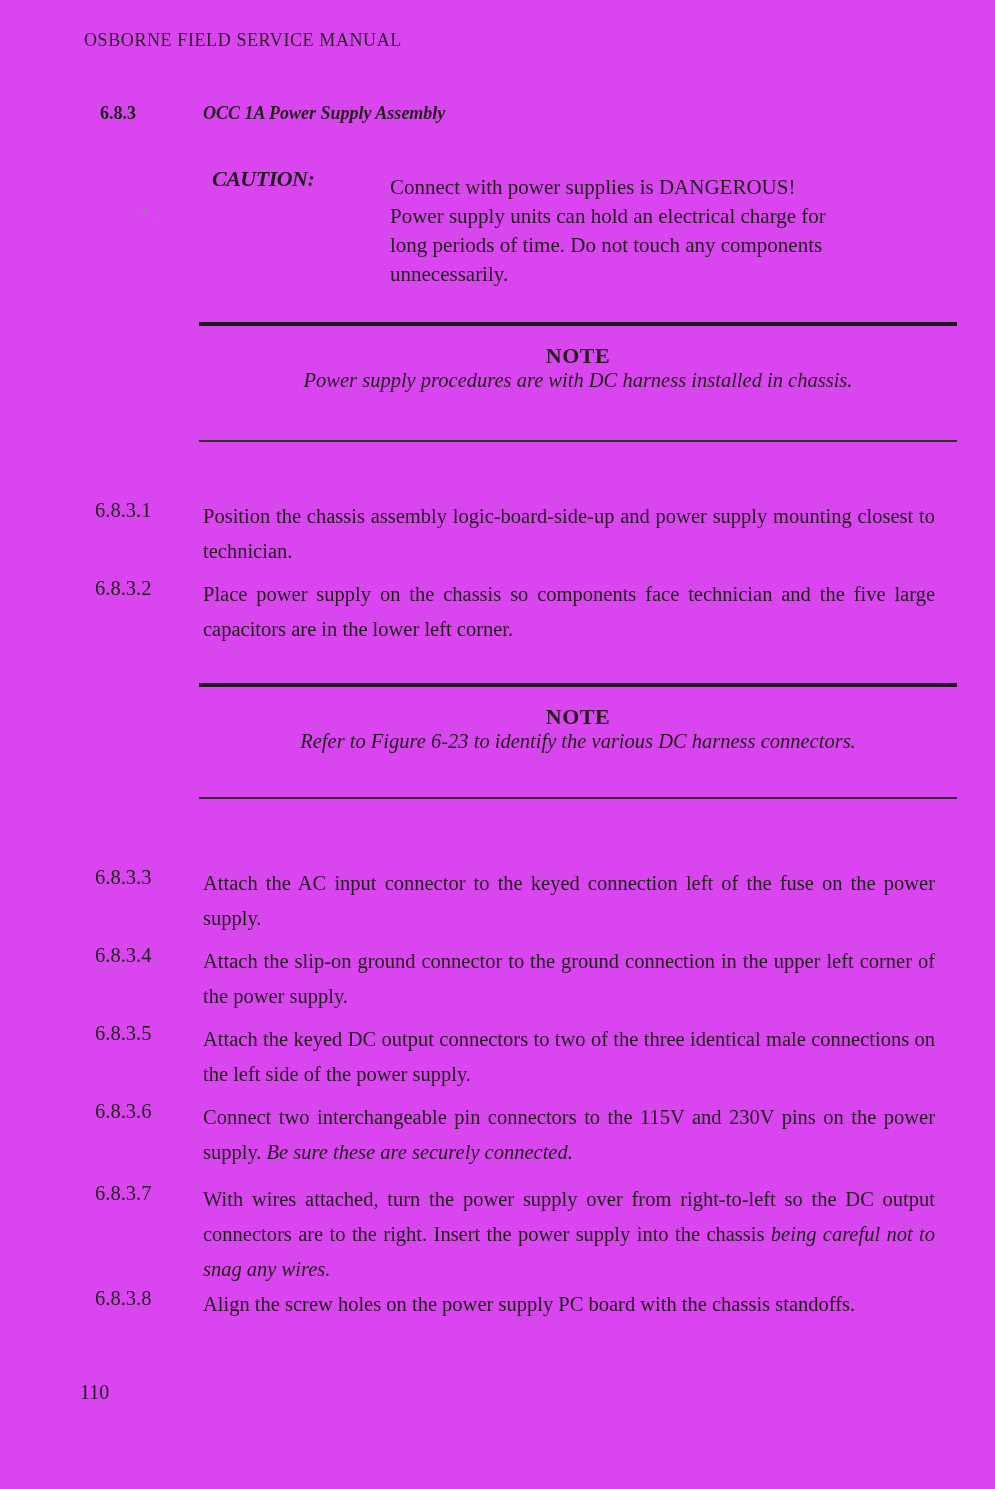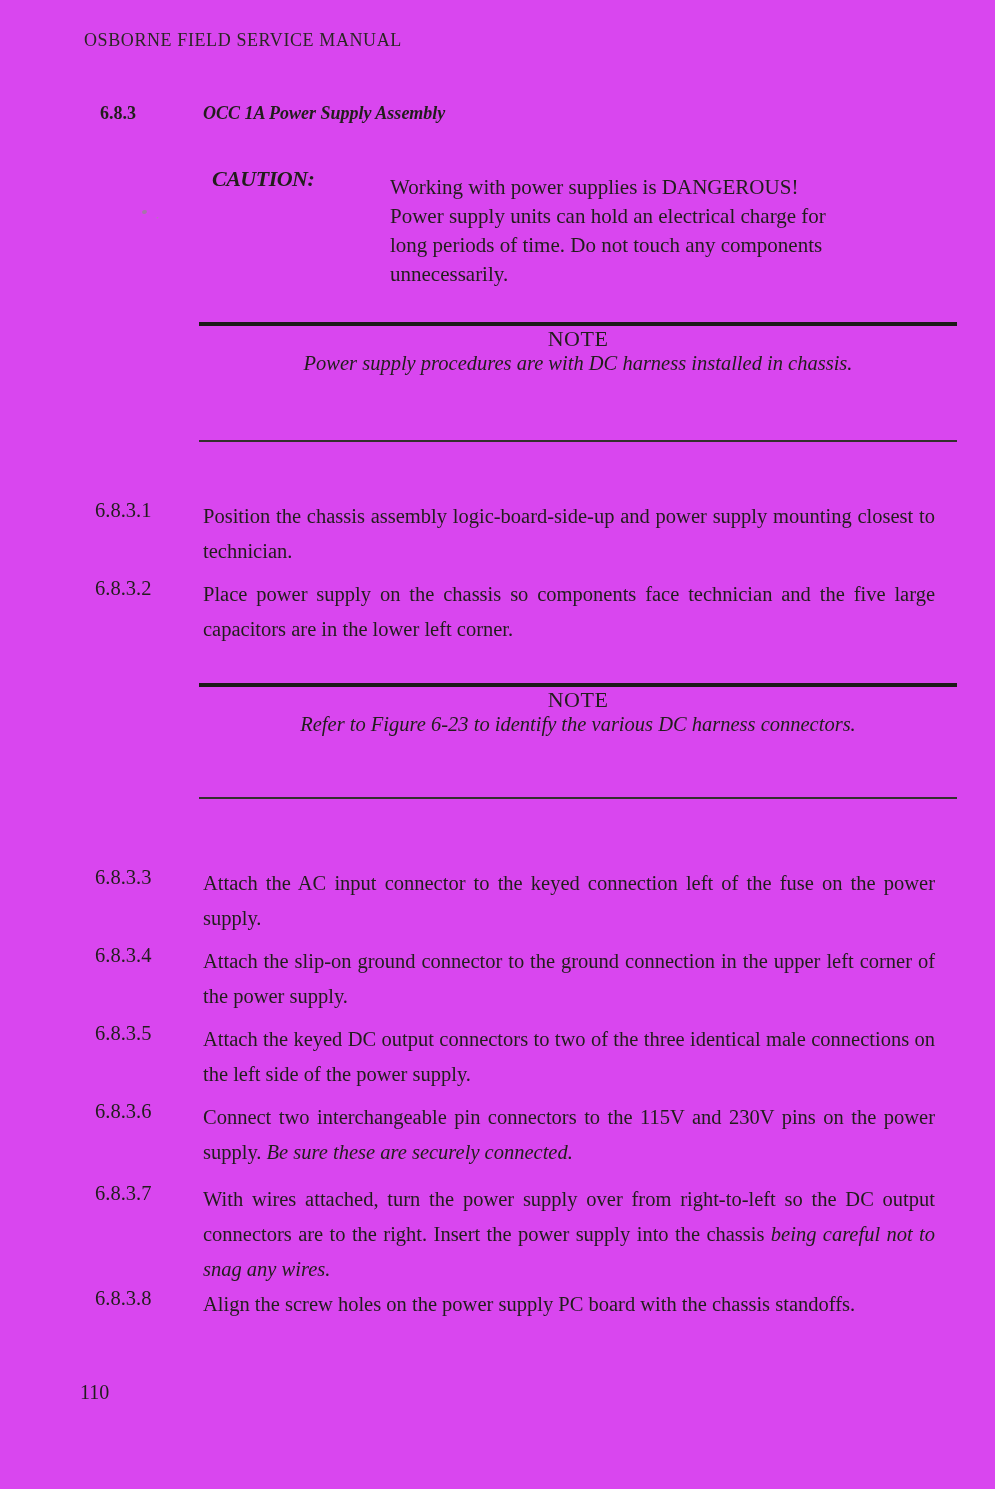--- a/index.html
+++ b/index.html
@@ -84,23 +84,23 @@
     position: absolute;
     left: 199px;
     width: 758px;
     border-top: 4px solid #1c1a18;
     border-bottom: 2px solid #33302c;
     text-align: center;
   }
   .note-box-1 { top: 322px; height: 120px; }
   .note-box-2 { top: 683px; height: 116px; }
   .note-label {
-    margin-top: 0;
+    margin-top: 17px;
     font-size: 22px;
-    font-weight: normal;
+    font-weight: bold;
     letter-spacing: 0.5px;
   }
   .note-text {
     font-size: 20.5px;
     font-style: italic;
   }
 
   .step { position: absolute; left: 0; width: 100%; }
   .step-number {
     position: absolute;
@@ -143,21 +143,21 @@
   <div class="running-header">OSBORNE FIELD SERVICE MANUAL</div>
 
   <div class="section-heading">
     <span class="section-number">6.8.3</span>
     <span class="section-title">OCC 1A Power Supply Assembly</span>
   </div>
 
   <div class="caution-block">
     <span class="caution-label">CAUTION:</span>
     <div class="caution-text">
-      <div class="caution-line">Working with power supplies is DANGEROUS!</div>
+      <div class="caution-line">Connect with power supplies is DANGEROUS!</div>
       <div class="caution-line">Power supply units can hold an electrical charge for</div>
       <div class="caution-line">long periods of time. Do not touch any components</div>
       <div class="caution-line">unnecessarily.</div>
     </div>
   </div>
 
   <div class="scan-artifact"></div>
 
   <div class="note-box note-box-1">
     <div class="note-label">NOTE</div>

